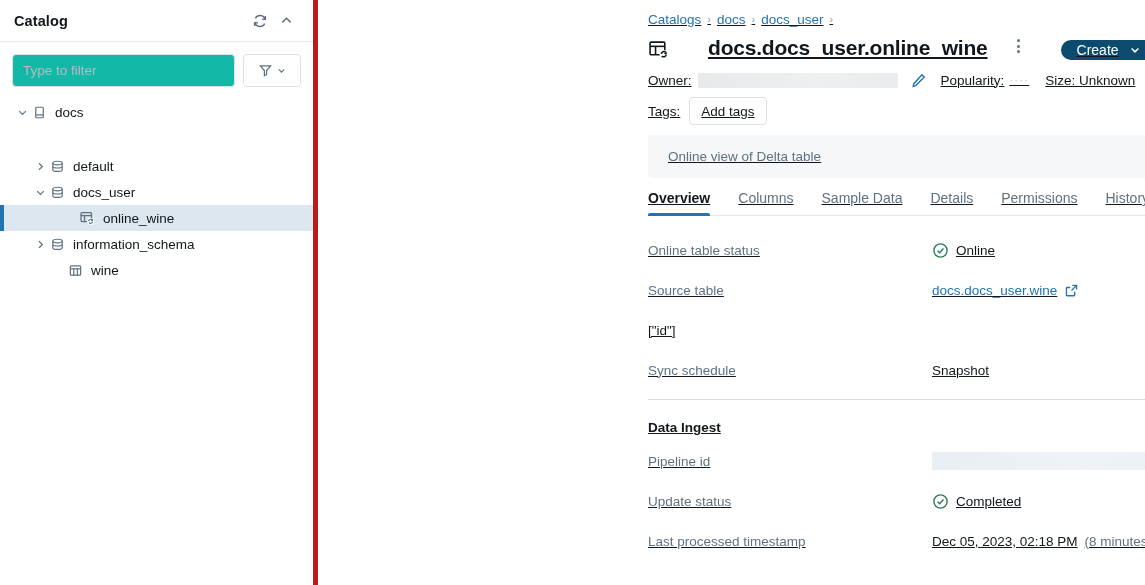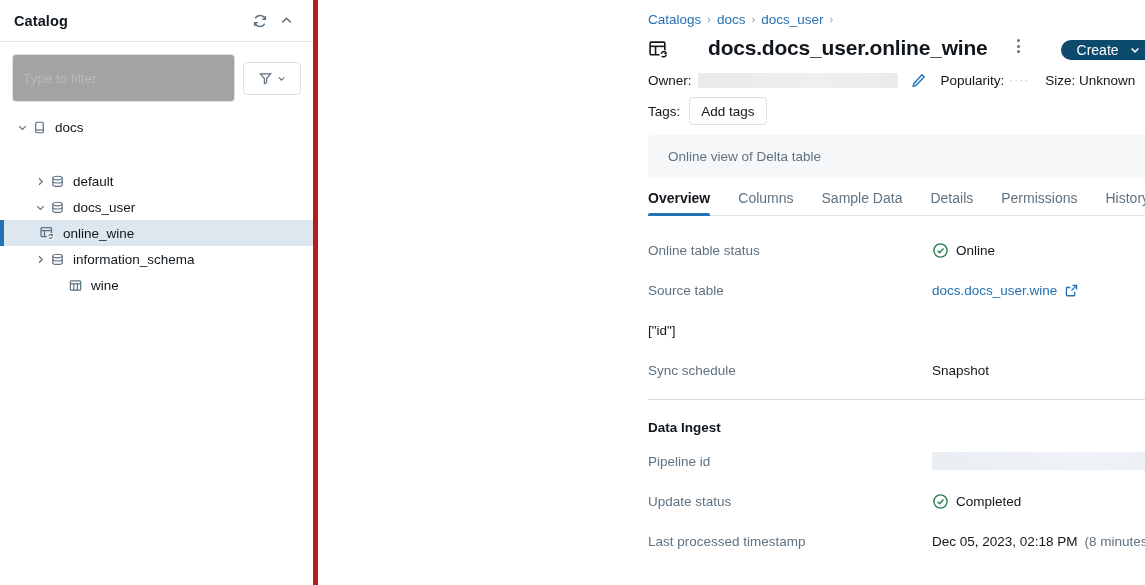--- a/index.html
+++ b/index.html
@@ -28,24 +28,24 @@
   }
   .sb-title { font-size: 14.5px; font-weight: 600; color: #11171C; flex: 1; letter-spacing: .1px;}
   .icon-btn {
     width: 26px; height: 26px; border: none; background: transparent;
     display: flex; align-items: center; justify-content: center;
     cursor: pointer; border-radius: 4px; color: #5F7281;
   }
 
   .sb-filterrow { display: flex; align-items: center; gap: 8px; padding: 12px 12px 8px 12px; }
   .filter-input {
-    flex: 1; height: 48px;
+    flex: 1; height: 33px;
     border: 1px solid #DCE0E3; border-radius: 4px;
     padding: 0 10px; font-size: 13.5px;
-    color: #11171C; background: #a3a3a3;
+    color: #11171C; background: #14b8a6;
     font-family: "Liberation Sans", sans-serif;
   }
   .filter-input::placeholder { color: #B3BCC2; }
   .filter-btn {
     width: 58px; height: 33px; border: 1px solid #DCE0E3; border-radius: 4px;
     background: #fff; display: flex; align-items: center; justify-content: center;
     gap: 3px; cursor: pointer; color: #5F7281;
   }
 
   .tree { padding-top: 4px; font-size: 13.5px; }
@@ -57,21 +57,21 @@
   .tree-row.selected { background: #DDE7F0; }
   .tree-row.selected::before {
     content: ""; position: absolute; left: 0; top: 0; bottom: 0;
     width: 4px; background: #2272B4;
   }
   .twisty { width: 16px; height: 16px; display: flex; align-items: center; justify-content: center; color: #5F7281; flex: 0 0 16px;}
   .titem-icon { width: 18px; height: 18px; display: flex; align-items: center; justify-content: center; color: #5F7281; flex: 0 0 18px; margin-right: 7px;}
   .tlabel { white-space: nowrap; }
 
   
-  .main { flex: 1; min-width: 0; display: flex; flex-direction: column; padding: 0; }
+  .main { flex: 1; min-width: 0; display: flex; flex-direction: column; padding: 0; text-decoration: underline; }
 
   .breadcrumb {
     display: flex; align-items: center; gap: 6px;
     font-size: 13.5px; padding: 10px 0 0 330px;
     height: 28px;
   }
   .bc-link { color: #2272B4; cursor: pointer; text-decoration: none; }
   .bc-sep { color: #8899A3; font-size: 11px; }
 
   .title-row { display: flex; align-items: flex-end; padding: 4px 10px 0 330px; gap: 29px; }
@@ -222,21 +222,21 @@
           </span>
           <span class="titem-icon">
             <svg width="15" height="15" viewBox="0 0 16 16" fill="none" stroke="currentColor" stroke-width="1.3">
               <ellipse cx="8" cy="4.3" rx="5" ry="1.9"></ellipse>
               <path d="M3 4.3v3.4c0 1.05 2.24 1.9 5 1.9s5-.85 5-1.9V4.3"></path>
               <path d="M3 7.9v3.5c0 1.05 2.24 1.9 5 1.9s5-.85 5-1.9V7.9"></path>
             </svg>
           </span>
           <span class="tlabel">docs_user</span>
         </div>
-        <div class="tree-row selected" style="padding-left: 22px;">
+        <div class="tree-row selected" style="padding-left: 62px;">
           <span class="twisty"></span>
           <span class="titem-icon">
             <svg width="16" height="16" viewBox="0 0 16 16" fill="none" stroke="currentColor" stroke-width="1.3">
               <rect x="2" y="2.6" width="10.5" height="9" rx="1"></rect>
               <path d="M2 5.6h10.5"></path>
               <path d="M5.5 5.6v6"></path>
               <circle cx="11.6" cy="11.4" r="3.4" fill="#fff" stroke="none"></circle>
               <path d="M9.6 11.1a2.1 2.1 0 0 1 3.5-1.2" stroke-width="1.2"></path>
               <path d="M13.5 11.7a2.1 2.1 0 0 1-3.5 1.1" stroke-width="1.2"></path>
               <path d="M13.4 9.1v1.3h-1.3" stroke-width="1.1"></path>

